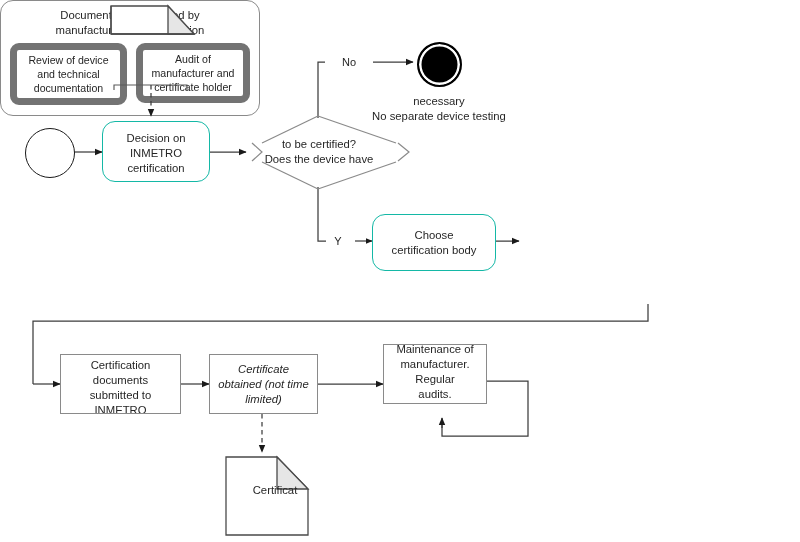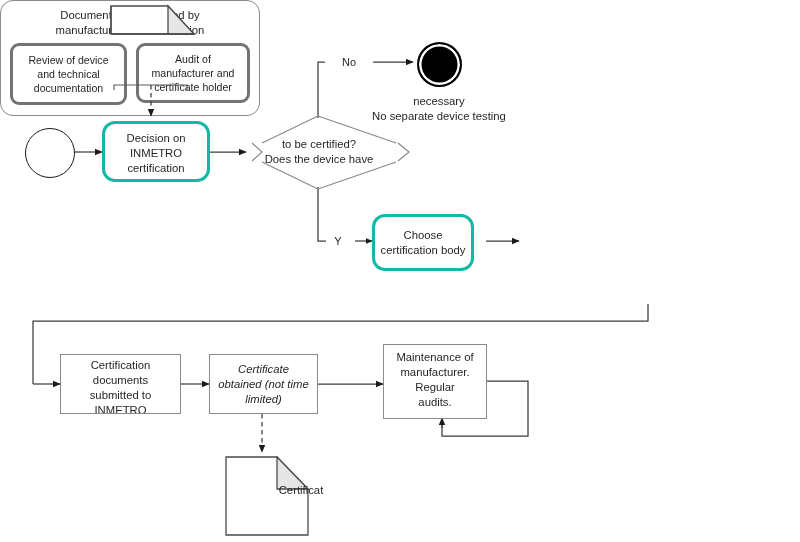--- a/index.html
+++ b/index.html
@@ -33,21 +33,21 @@
     box-sizing: border-box;
     display: flex;
     align-items: center;
     justify-content: center;
     text-align: center;
     color: #262626;
     font-size: 11.3px;
     line-height: 15px;
   }
   .rounded-box {
-    border: 3px solid #14b8a6;
+    border: 1px solid #14b8a6;
     border-radius: 13px;
     background: #ffffff;
     overflow: hidden;
   }
   .sharp-box {
     border: 1px solid #8a8a8a;
     background: #ffffff;
     overflow: hidden;
   }
   .container-box {
@@ -64,21 +64,21 @@
     line-height: 15px;
     padding-top: 7px;
   }
   .subrow {
     display: flex;
     justify-content: space-between;
     padding: 5px 9px 0 9px;
   }
   .subbox {
     box-sizing: border-box;
-    border: 3px solid #737373;
+    border: 7px solid #737373;
     border-radius: 9px;
     background: #ffffff;
     display: flex;
     align-items: center;
     justify-content: center;
     text-align: center;
     color: #262626;
     font-size: 10.6px;
     line-height: 14px;
   }
@@ -202,21 +202,21 @@
 
   <div class="edge-label" style="left:330px; top:234px; width:16px;">Y</div>
 
   <div class="end-circle" style="left:417px; top:42px; width:41px; height:41px;"></div>
 
   <div class="caption" style="left:355px; top:94px; width:168px;">
     <div>necessary</div>
     <div>No separate device testing</div>
   </div>
 
-  <div class="node rounded-box" style="left:372px; top:214px; width:102px; height:57px;">
+  <div class="node rounded-box" style="left:372px; top:214px; width:124px; height:57px;">
     <div style="margin-top:1px;">
       <div class="clip-text">Choose</div>
       <div class="clip-text">certification body</div>
     </div>
   </div>
 
   <div class="container-box" style="left:519px; top:190px; width:258px; height:114px;">
     <div class="container-title">
       <div>Documentation prepared by</div>
       <div>manufacturer and certification</div>
@@ -249,23 +249,23 @@
   </div>
 
   <div class="node sharp-box" style="left:209px; top:354px; width:109px; height:60px;font-style:italic;">
     <div>
       <div class="clip-text">Certificate</div>
       <div class="clip-text">obtained (not time</div>
       <div class="clip-text">limited)</div>
     </div>
   </div>
 
-  <div class="node sharp-box" style="left:383px; top:344px; width:104px; height:75px;">
+  <div class="node sharp-box" style="left:383px; top:344px; width:104px; height:60px;">
     <div style="margin-top:-4px;">
       <div class="clip-text">Maintenance of</div>
       <div class="clip-text">manufacturer. Regular</div>
       <div class="clip-text">audits.</div>
     </div>
   </div>
 
-  <div class="caption" style="left:244px; top:483px; width:70px;padding-left:22px;">Certificat</div>
+  <div class="caption" style="left:218px; top:483px; width:70px;padding-left:22px;">Certificat</div>
 
 </div>
 
 </body></html>

